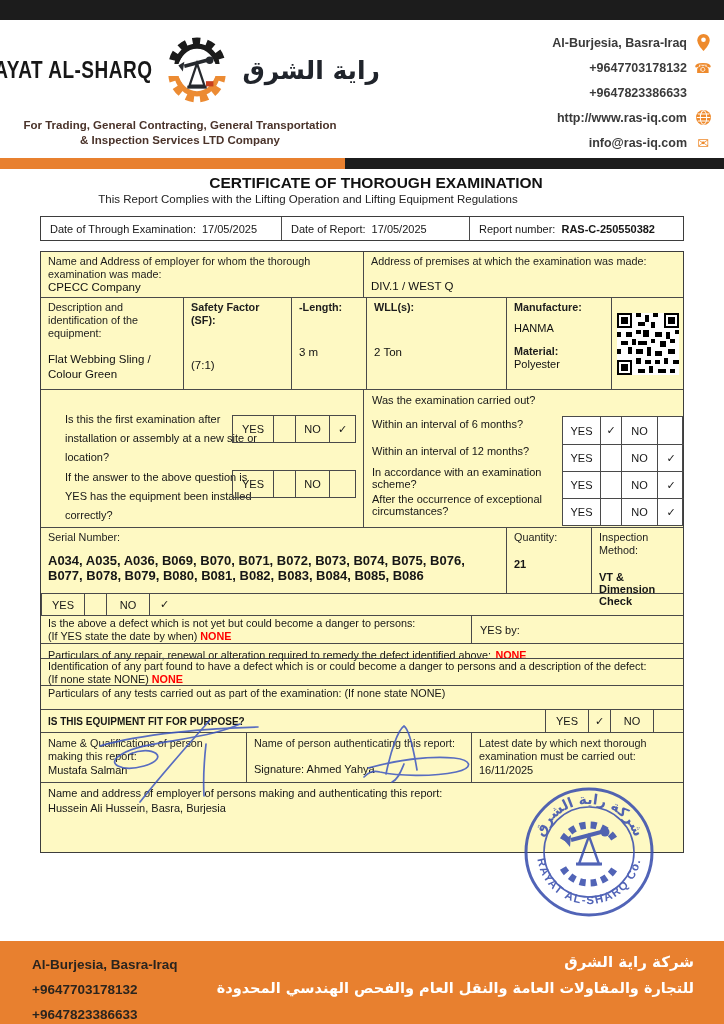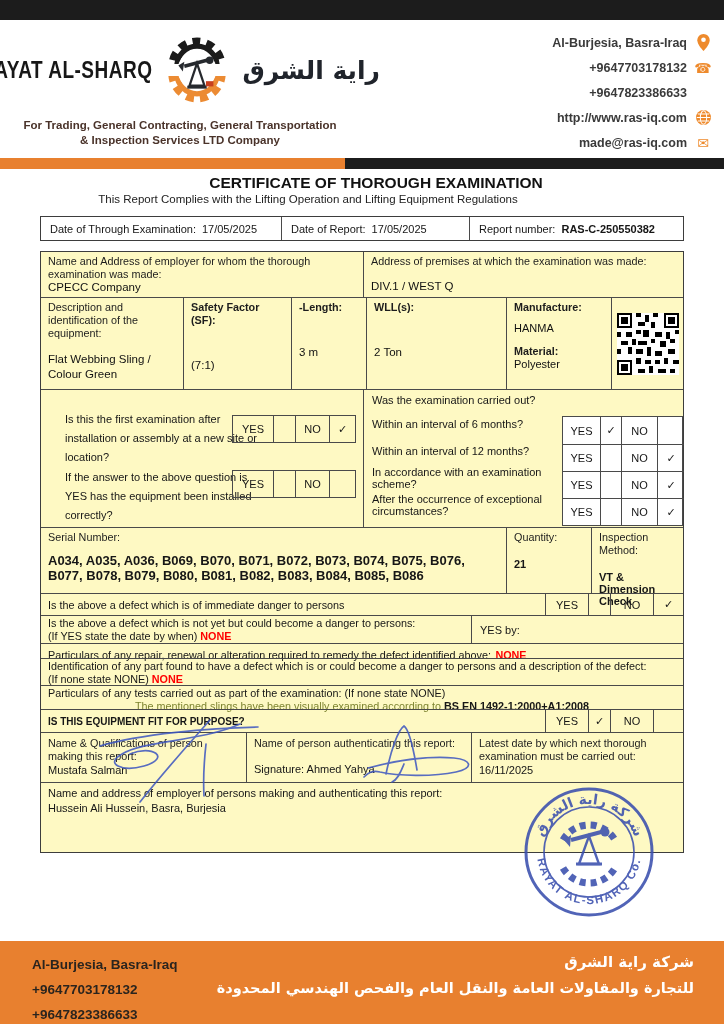--- a/index.html
+++ b/index.html
@@ -172,21 +172,21 @@
       <span>http://www.ras-iq.com</span>
       <span class="cicon">
         <svg width="15" height="15" viewBox="0 0 16 16">
             <circle cx="8" cy="8" r="8" fill="#ee8a2c"></circle>
             <ellipse cx="8" cy="8" rx="3.4" ry="7.2" fill="none" stroke="#fff" stroke-width="1.1"></ellipse>
             <path d="M0.8,8 h14.4 M2,4.2 h12 M2,11.8 h12" stroke="#fff" stroke-width="1.1" fill="none"></path>
           </svg>
       </span>
     </div>
     <div class="cline">
-      <span>made@ras-iq.com</span>
+      <span>info@ras-iq.com</span>
       <span class="cicon">✉</span>
     </div>
   </div>
 
   <div class="divider">
     <span class="d-orange"></span>
       <span class="d-black"></span>
   </div>
 
   <div class="doc-title">CERTIFICATE OF THOROUGH EXAMINATION</div>
@@ -355,21 +355,20 @@
         <div class="lab">Quantity:</div>
         <div class="stack-val">21</div>
       </div>
       <div class="cell method-cell">
         <div class="lab">Inspection Method:</div>
         <div class="stack-val">VT &amp; Dimension Check</div>
       </div>
     </div>
 
     <div class="row rowE">
-      <div class="rt">Is the above a defect which is of immediate danger to persons</div>
       <span class="ce y">YES</span>
       <span class="ce m1 mark"></span>
       <span class="ce n">NO</span>
       <span class="ce m2 mark">✓</span>
     </div>
 
     <div class="row rowF">
       <div class="fleft">
         <div class="tight">Is the above a defect which is not yet but could become a danger to persons:</div>
         <div class="tight"><span>(If YES state the date by when)</span> <span class="red">NONE</span></div>
@@ -385,24 +384,20 @@
     <div class="row rowH">
       <div>
         <div class="tight">Identification of any part found to have a defect which is or could become a danger to persons and a description of the defect:</div>
         <div class="tight"><span>(If none state NONE)</span> <span class="red">NONE</span></div>
       </div>
     </div>
 
     <div class="row rowI">
       <div style="width:100%;">
         <div class="tight">Particulars of any tests carried out as part of the examination: (If none state NONE)</div>
-        <div class="tight center-line">
-          <span class="olive">The mentioned slings have been visually examined according to</span>
-          <span class="bold">BS EN 1492-1:2000+A1:2008</span>
-        </div>
       </div>
     </div>
 
     <div class="row rowJ">
       <div class="rt">IS THIS EQUIPMENT FIT FOR PURPOSE?</div>
       <span class="ce y">YES</span>
       <span class="ce m1 mark">✓</span>
       <span class="ce n">NO</span>
       <span class="ce m2 mark"></span>
     </div>

